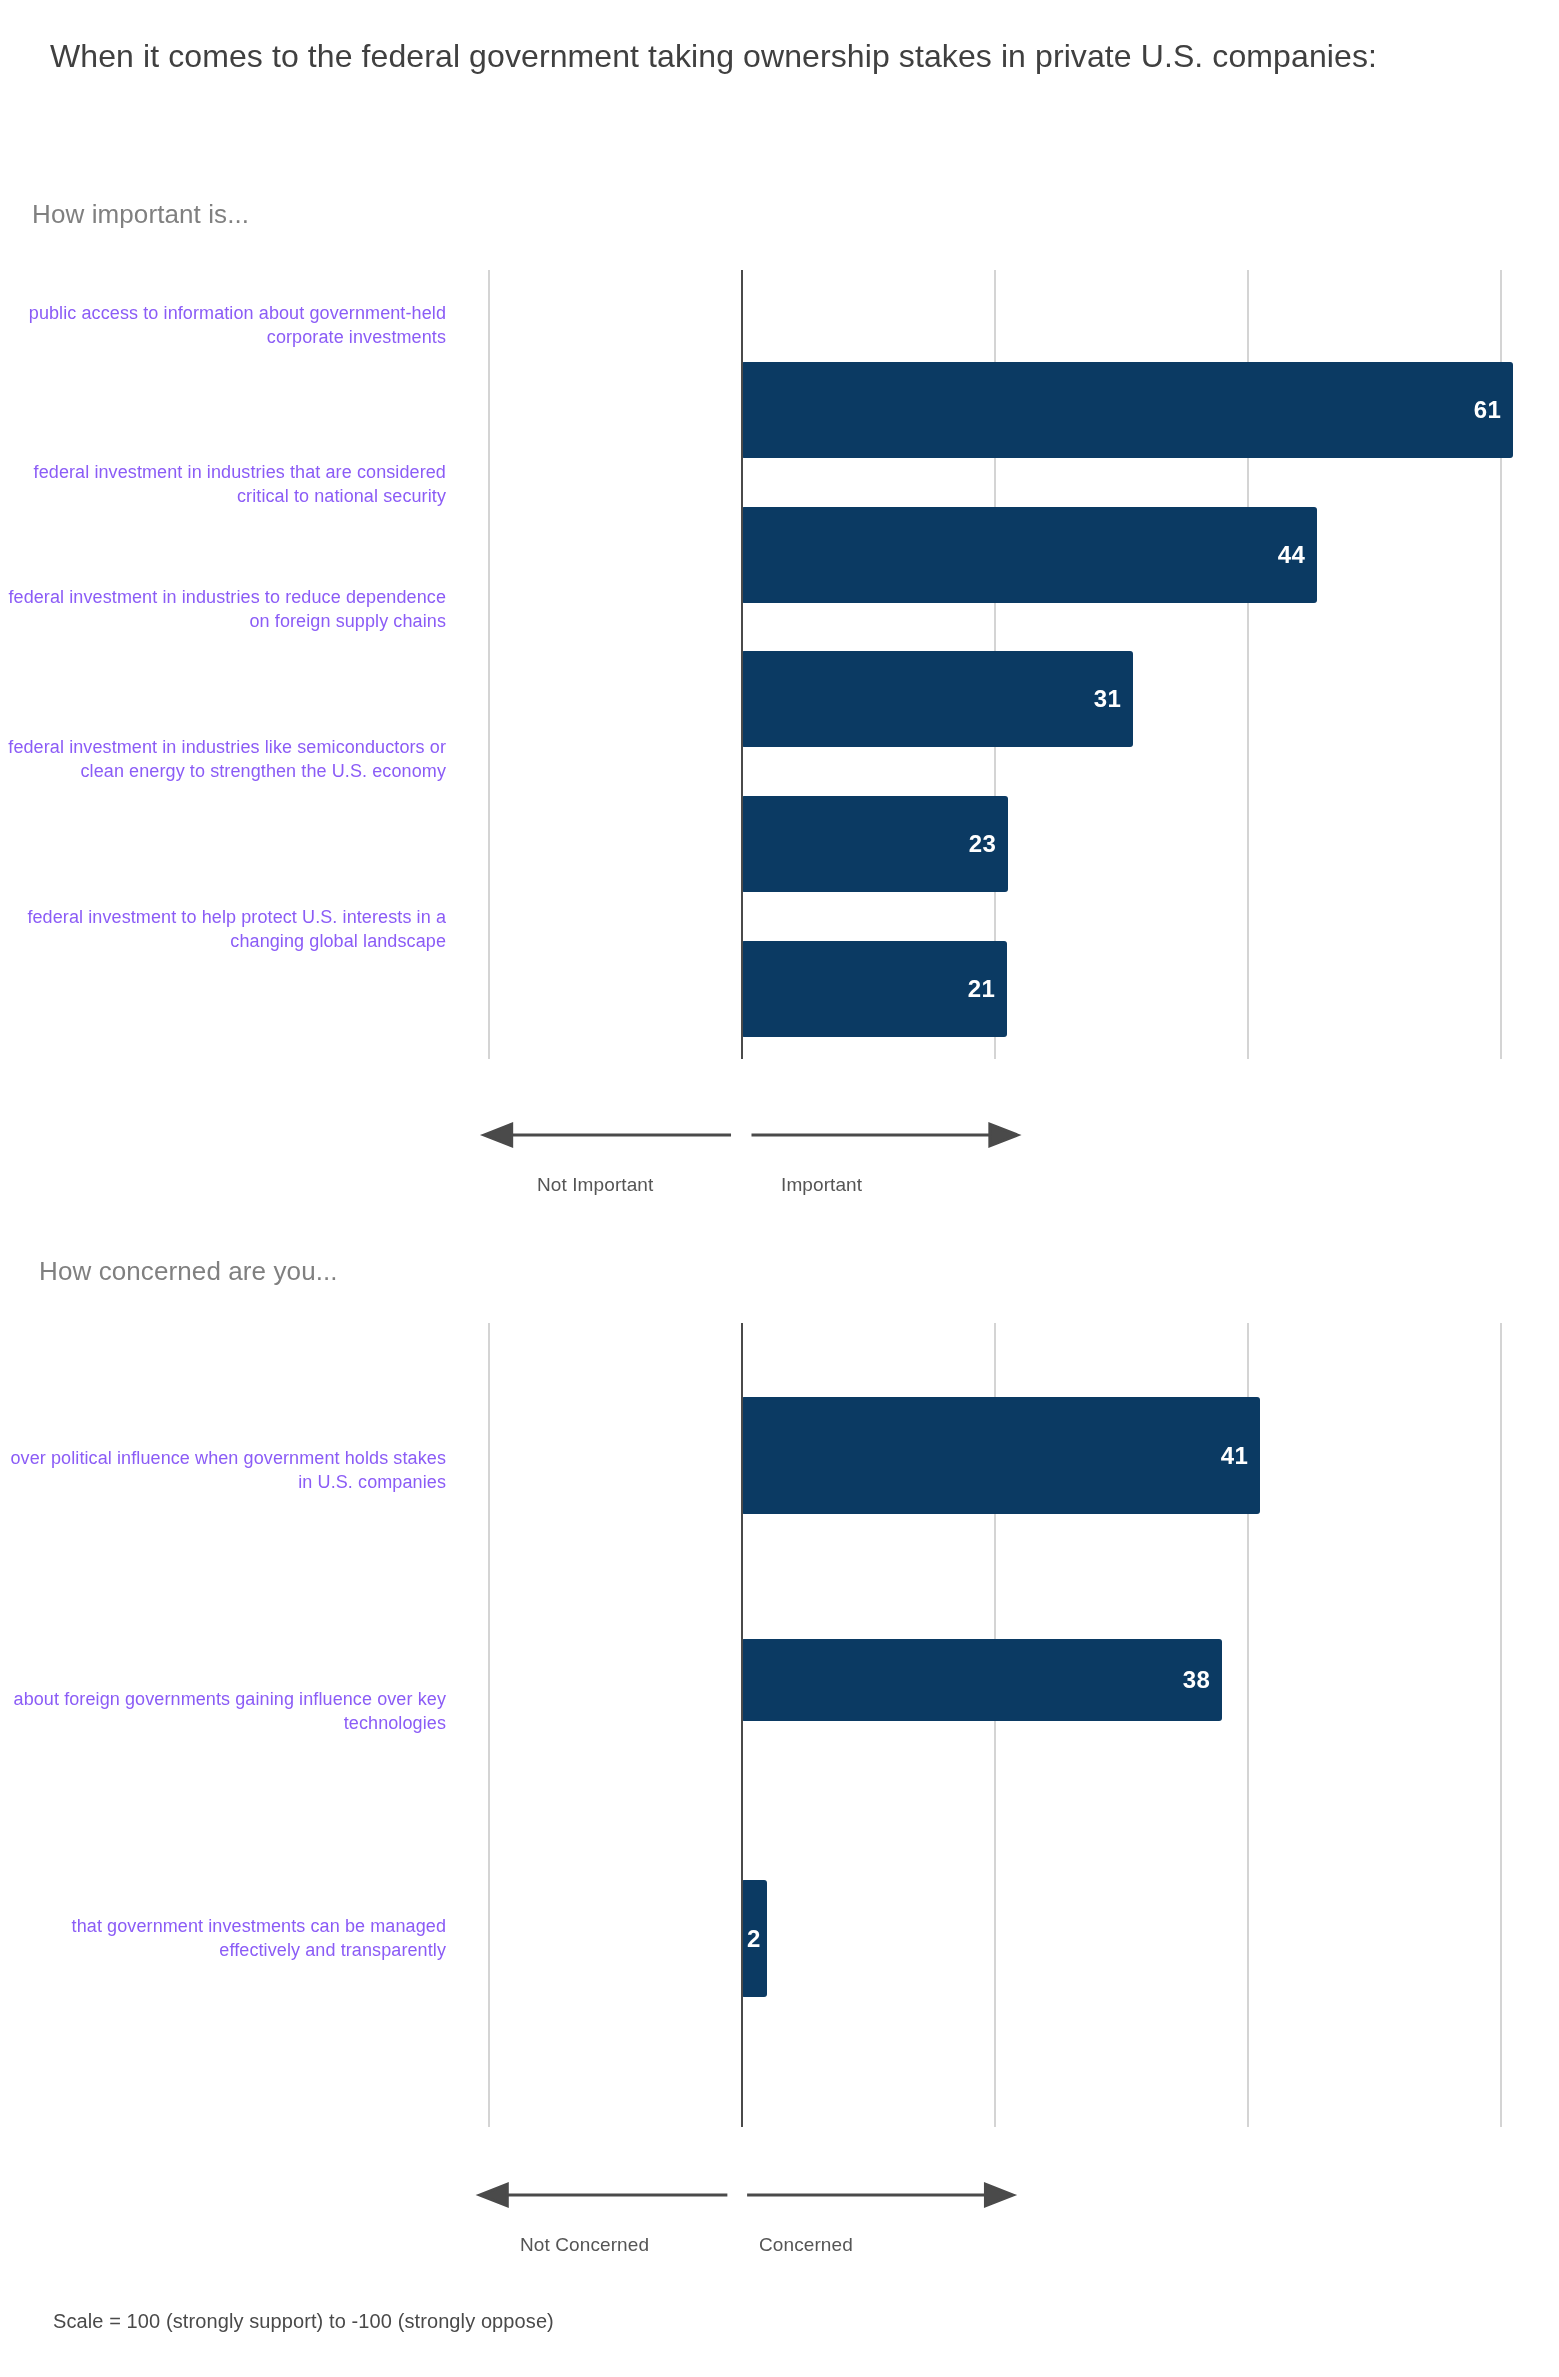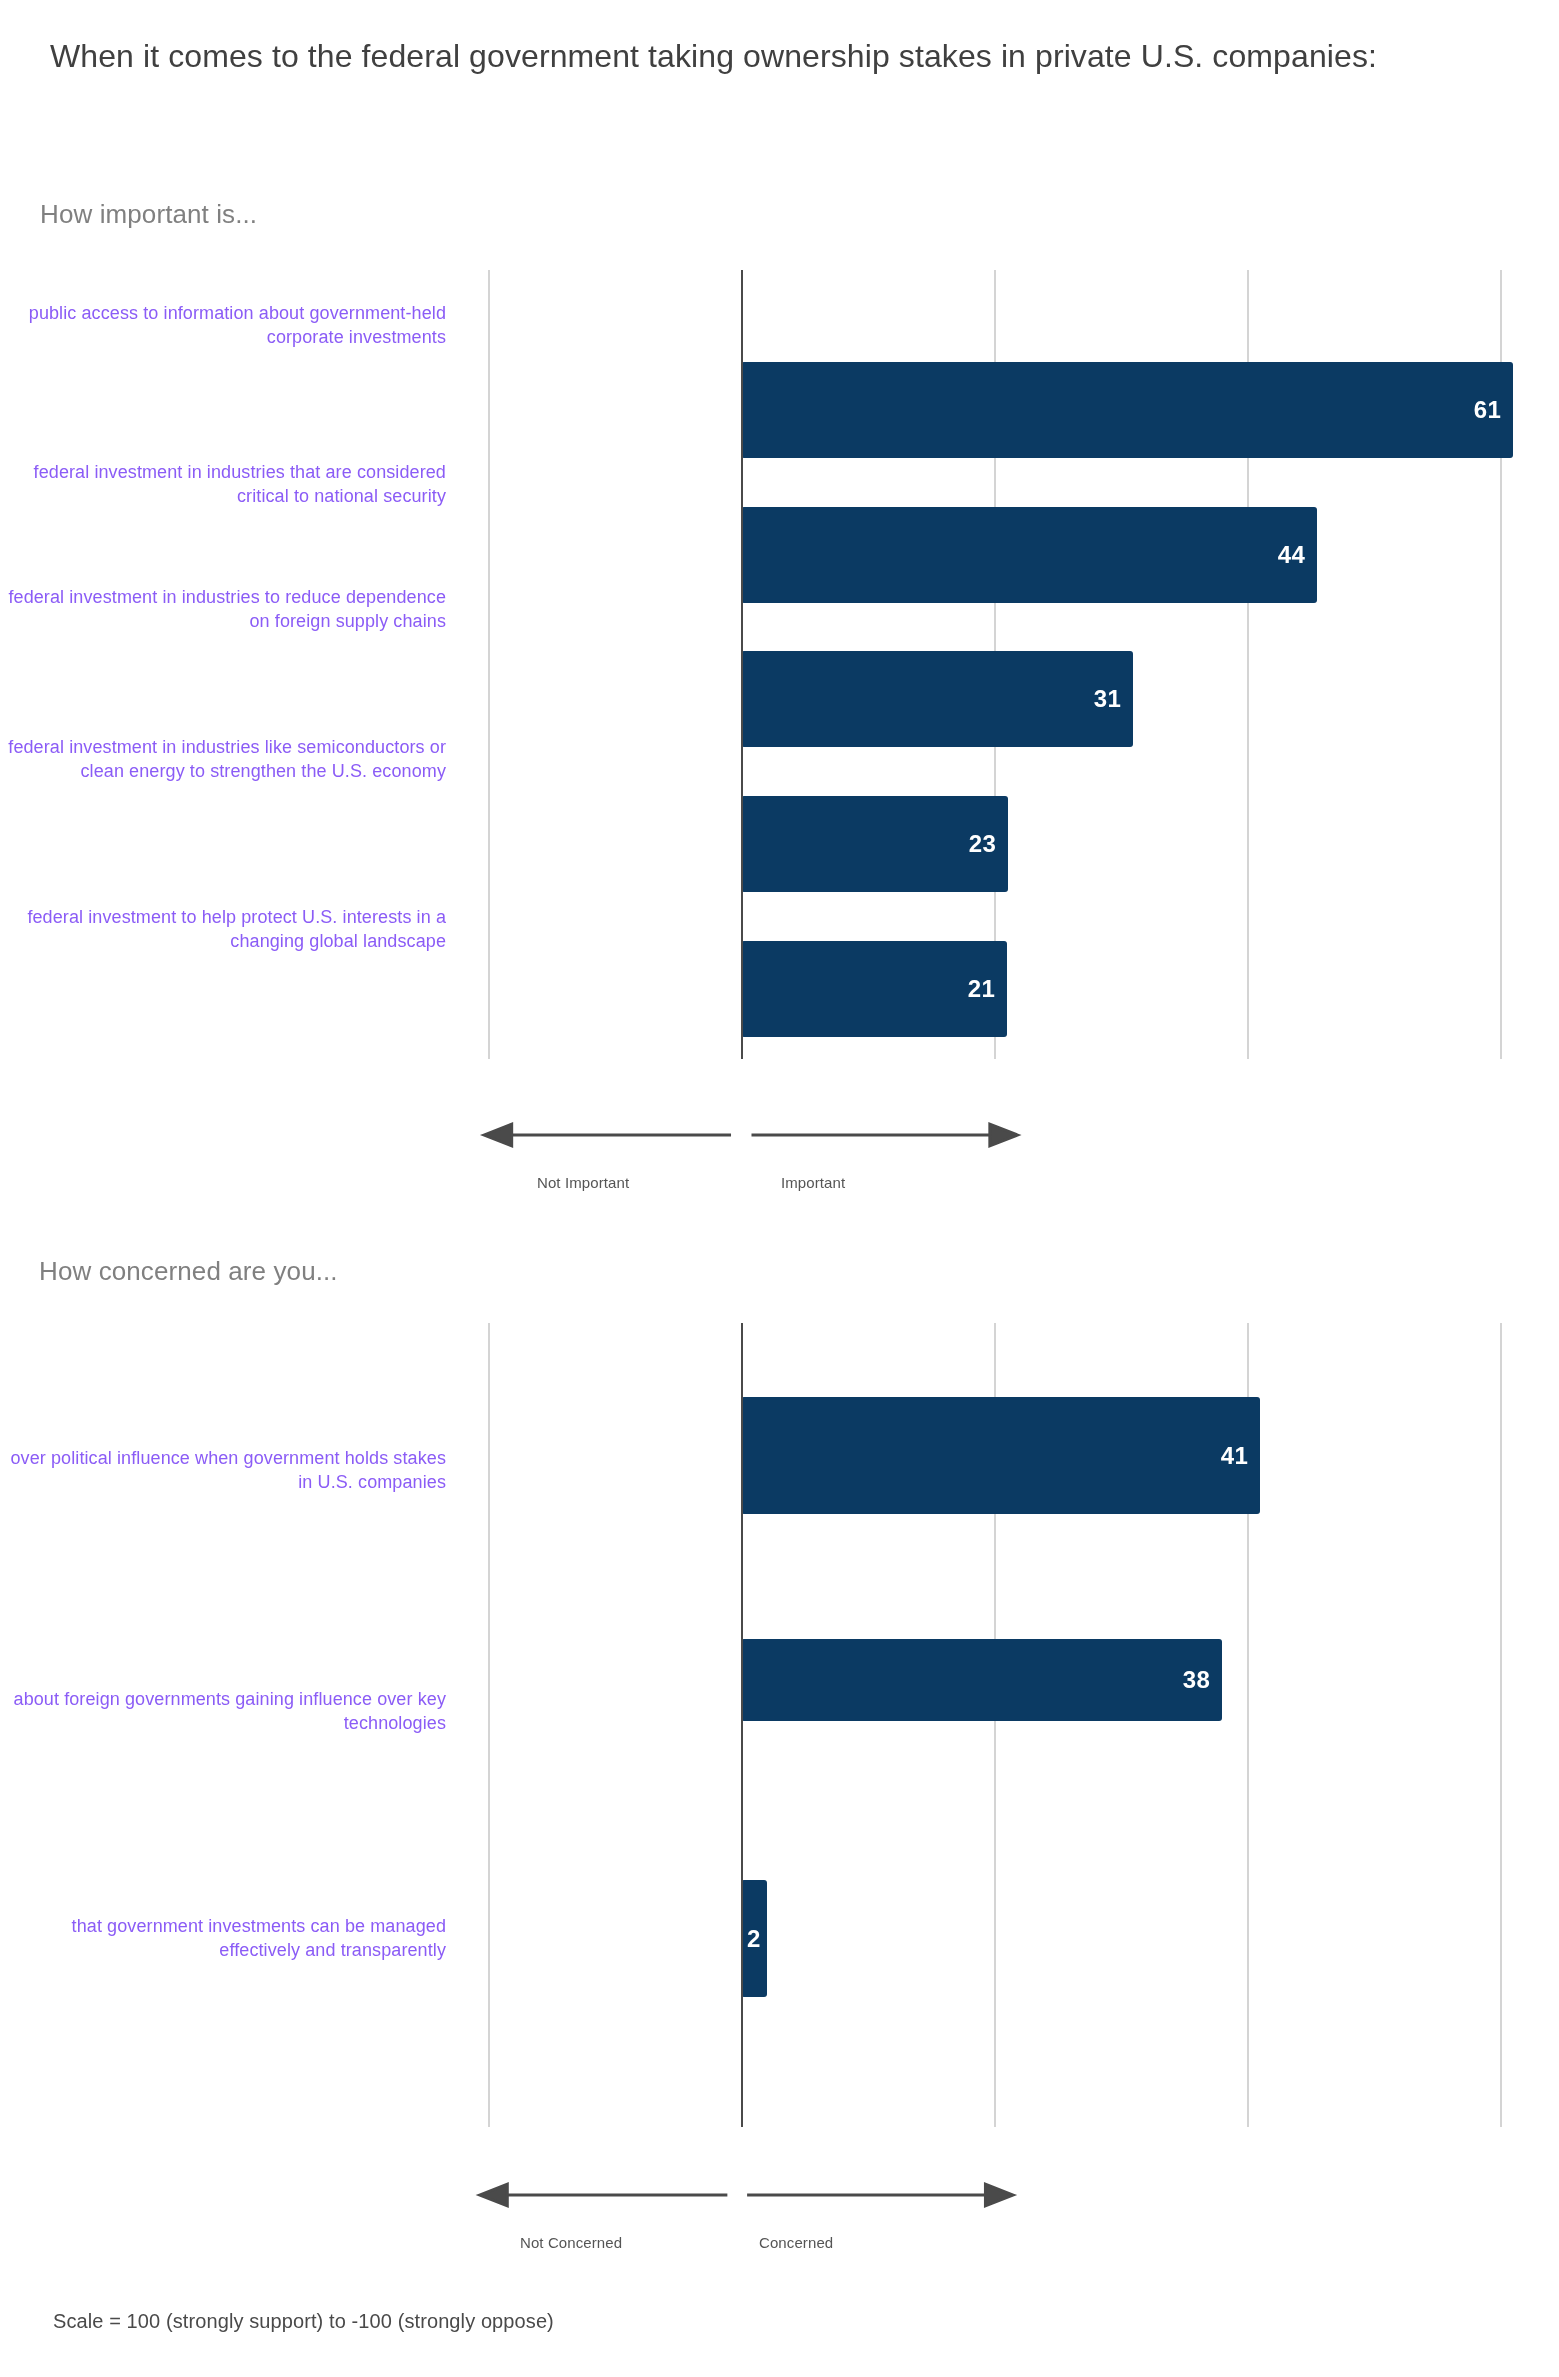--- a/index.html
+++ b/index.html
@@ -29,21 +29,21 @@
     letter-spacing: 0.1px;
   }
 
   .section-subtitle {
     position: absolute;
     font-size: 26px;
     font-weight: 400;
     color: #808080;
     letter-spacing: 0.1px;
   }
-  #subtitle-important { left: 40px; top: 199px; }
+  #subtitle-important { left: 32px; top: 199px; }
   #subtitle-concerned { left: 39px; top: 1256px; }
 
   
   .chart {
     position: absolute;
     left: 0;
     width: 1560px;
   }
   #chart-important { top: 270px; height: 789px; }
   #chart-concerned { top: 1323px; height: 804px; }
@@ -120,21 +120,21 @@
     position: absolute;
     left: 0;
     top: 0;
     width: 1560px;
     height: 34px;
   }
   .arrow-svg { position: absolute; left: 0; top: 0; }
 
   .axis-word {
     position: absolute;
-    font-size: 15px;
+    font-size: 19px;
     color: #555555;
     letter-spacing: 0.1px;
     white-space: nowrap;
   }
 
   
   .footnote {
     position: absolute;
     left: 53px;
     top: 2310px;

